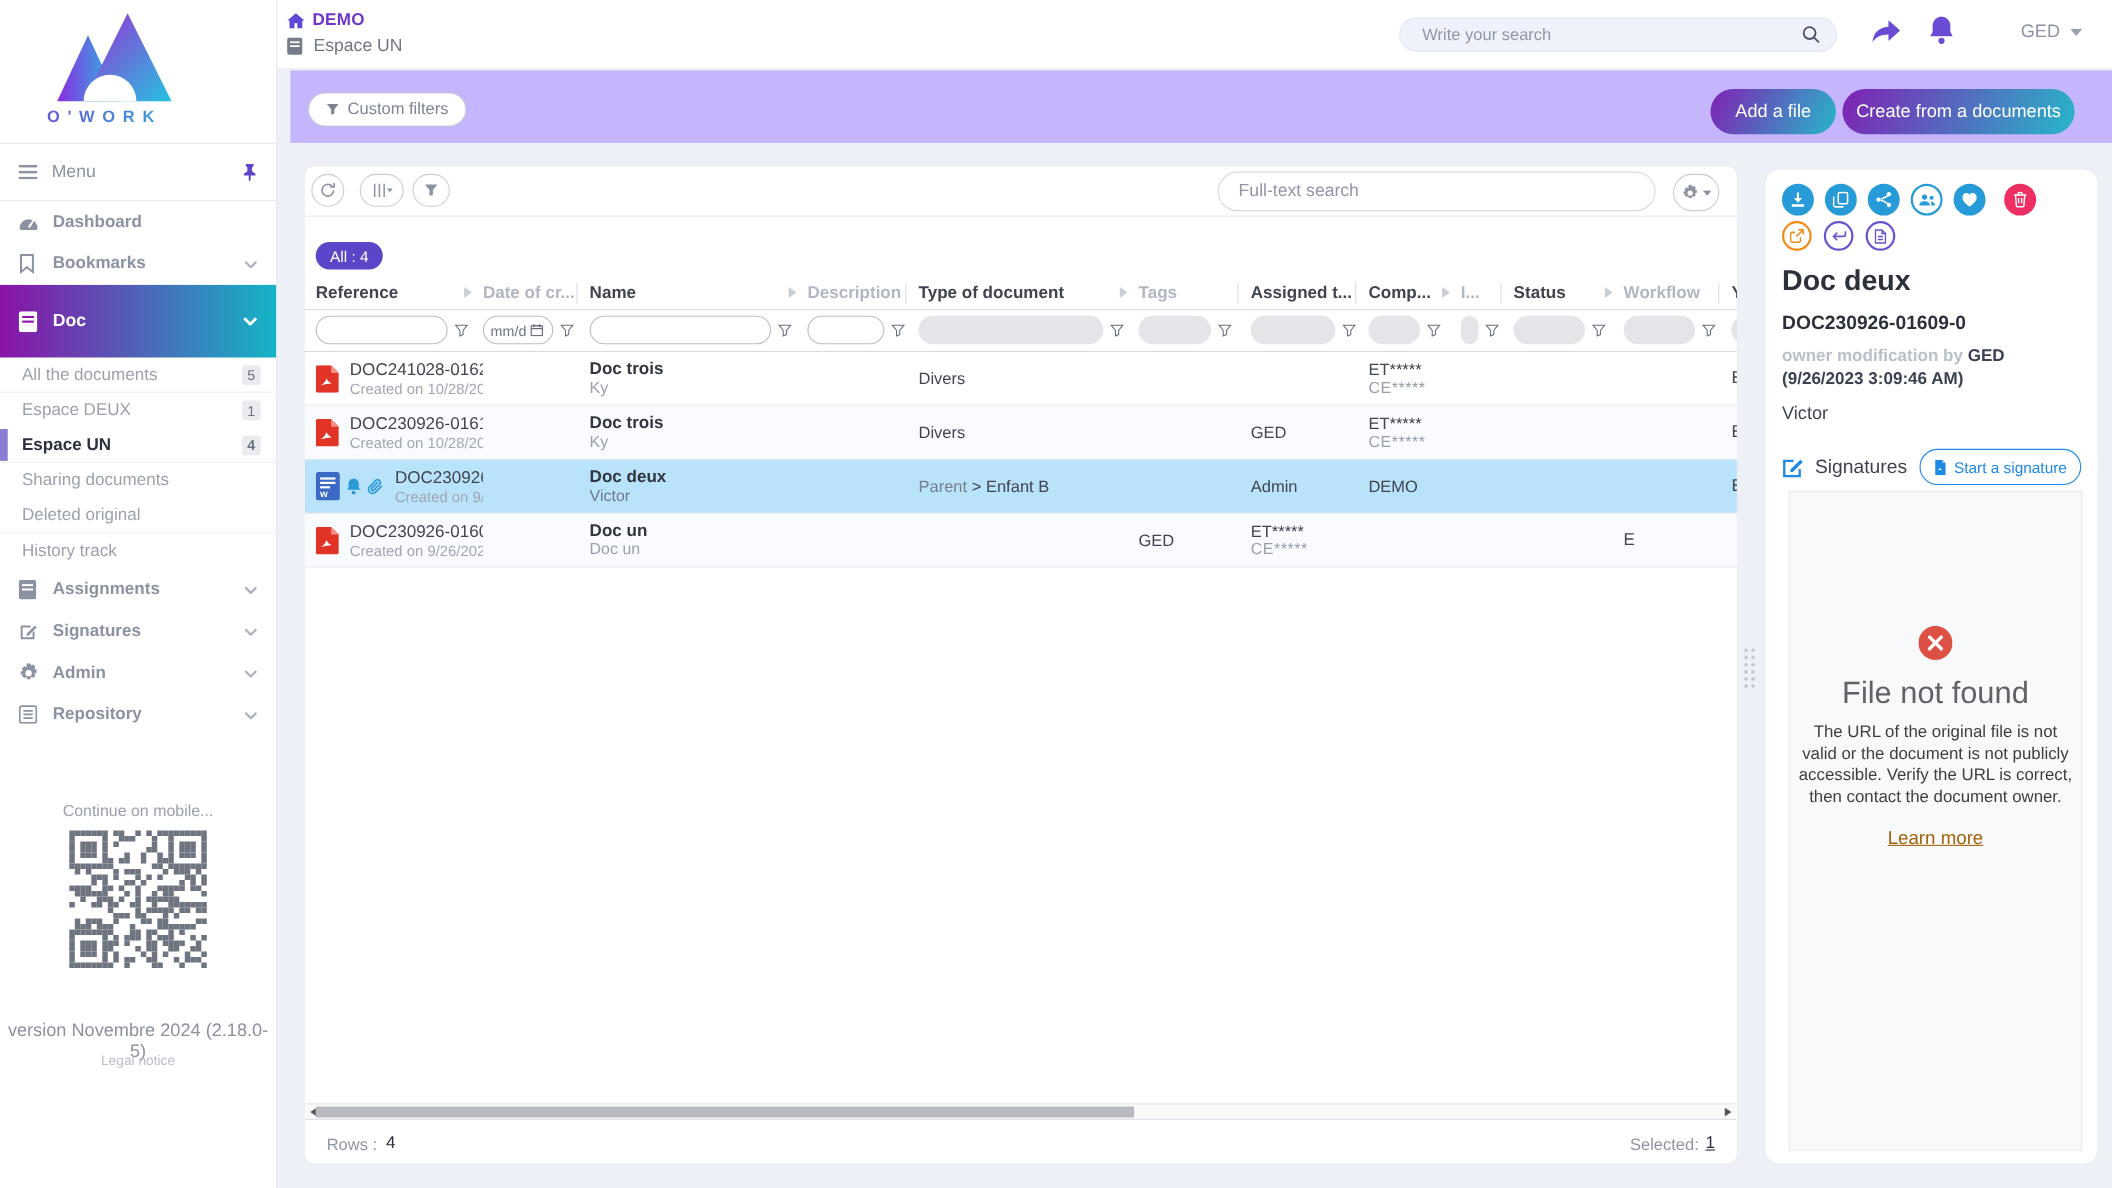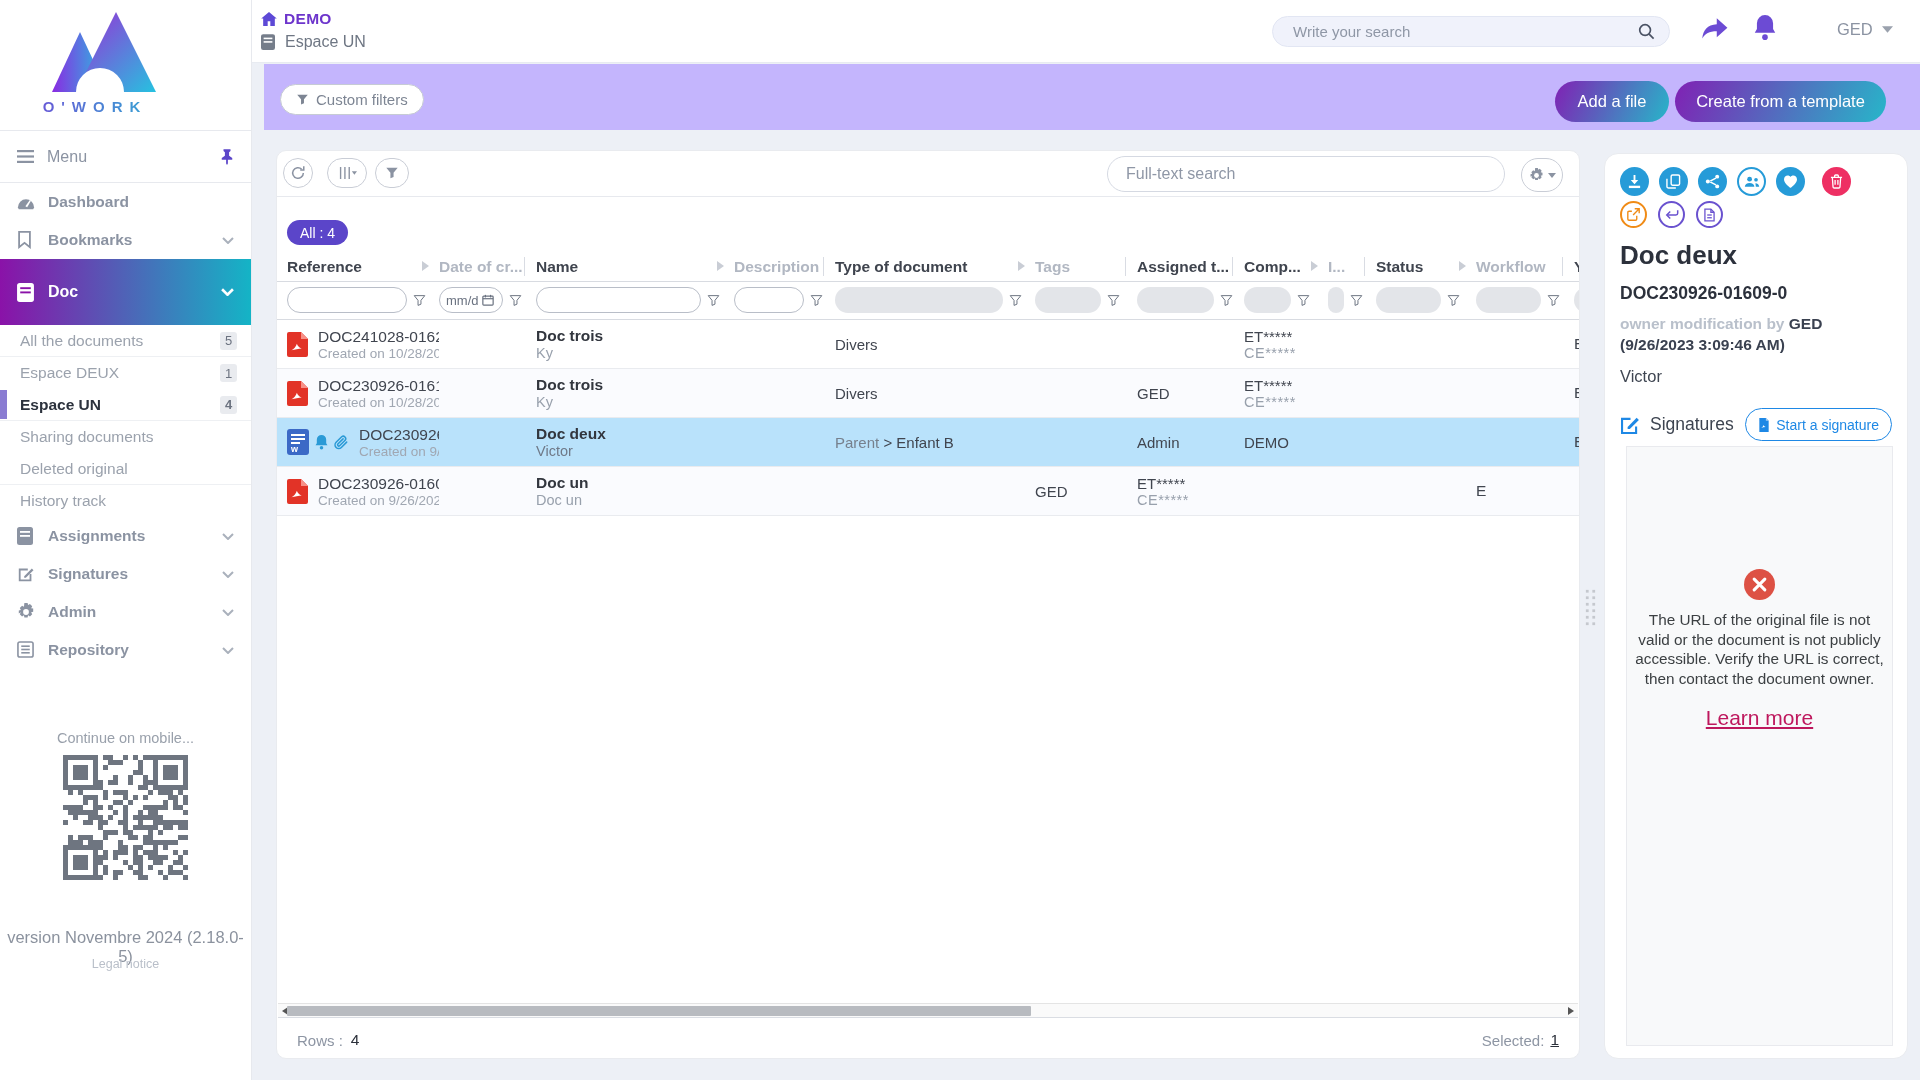--- a/index.html
+++ b/index.html
@@ -111,21 +111,21 @@
 .sig-btn{margin-left:auto;height:33px;border:1.5px solid #1e88e5;border-radius:17px;color:#1e88e5;font-size:14px;display:flex;align-items:center;padding:0 12px}
 .sig-btn svg{margin-right:6px}
 .linked-row{display:flex;align-items:center;margin-top:16px;padding-left:10px}
 .linked-row .car{width:0;height:0;border-left:8px solid #5b45c9;border-top:6px solid transparent;border-bottom:6px solid transparent;margin-right:10px}
 .linked-row .lbl{font-size:19.5px;color:#2f3540}
 .linked-row .cnt{margin-left:10px;width:19px;height:19px;border-radius:3px;background:#9aa1ab;color:#fff;font-size:13px;display:flex;align-items:center;justify-content:center}
 .preview{position:absolute;left:21px;top:292px;width:267px;height:600px;background:#f8f9fa;border:1px solid #e9eaee;text-align:center;font-family:"Liberation Sans",sans-serif}
 .preview .eicon{margin:122px auto 0}
 .preview .etitle{font-size:28px;color:#5f6368;margin-top:14px}
 .preview .ebody{font-size:15.3px;color:#3c4043;line-height:19.5px;margin:10px auto 0;width:252px}
-.preview .elink{display:inline-block;margin-top:18px;font-size:21px;color:#be185d;text-decoration:underline}
+.preview .elink{display:inline-block;margin-top:18px;font-size:17px;color:#a16207;text-decoration:underline}
 </style>
 </head>
 <body>
 
 <div id="sidebar">
   <div class="logo-wrap">
     <svg class="logo-mark" width="146" height="88" viewBox="0 0 146 88">
       <defs>
         <linearGradient id="lg1" x1="0" y1="0" x2="1" y2="0">
           <stop offset="0" stop-color="#8a2be2"></stop>
@@ -643,21 +643,21 @@
         <svg width="13" height="13" viewBox="0 0 16 16" fill="currentColor">
           <path d="M1.5 2h13L9.8 7.8v4.7L6.2 14V7.8z"></path>
         </svg>
       </span>
     <span>Custom filters</span>
   </div>
   <div class="btn-grad" style="left:1291px;width:114px">
       <span>Add a file</span>
     </div>
   <div class="btn-grad" style="left:1411px;width:211px">
-      <span>Create from a template</span>
+      <span>Create from a documents</span>
     </div>
 </div>
 
 <div id="content">
   <div id="tablecard">
     <div class="card-toolbar">
       <div class="cbtn" style="left:6px;width:30px;height:30px">
           <svg width="16" height="16" viewBox="0 0 18 18" fill="none" stroke="currentColor" stroke-width="1.7">
             <path d="M15 9a6 6 0 1 1-1.8-4.3"></path>
             <path d="M15.5 1.5v4h-4" fill="none"></path>
@@ -1119,17 +1119,18 @@
     <div class="linked-row">
       <span class="car"></span>
       <span class="lbl">Linked documents</span>
       <span class="cnt">1</span>
     </div>
     <div class="preview">
       <svg class="eicon" width="31" height="31" viewBox="0 0 32 32">
           <circle cx="16" cy="16" r="16" fill="#dd5144"></circle>
           <path d="M10.5 10.5l11 11M21.5 10.5l-11 11" stroke="#fff" stroke-width="3.2" stroke-linecap="round"></path>
         </svg>
+      <div class="etitle">File not found</div>
       <div class="ebody">The URL of the original file is not valid or the document is not publicly accessible. Verify the URL is correct, then contact the document owner.</div>
       <a class="elink">Learn more</a>
     </div>
   </div>
 </div>
 
 </body></html>

